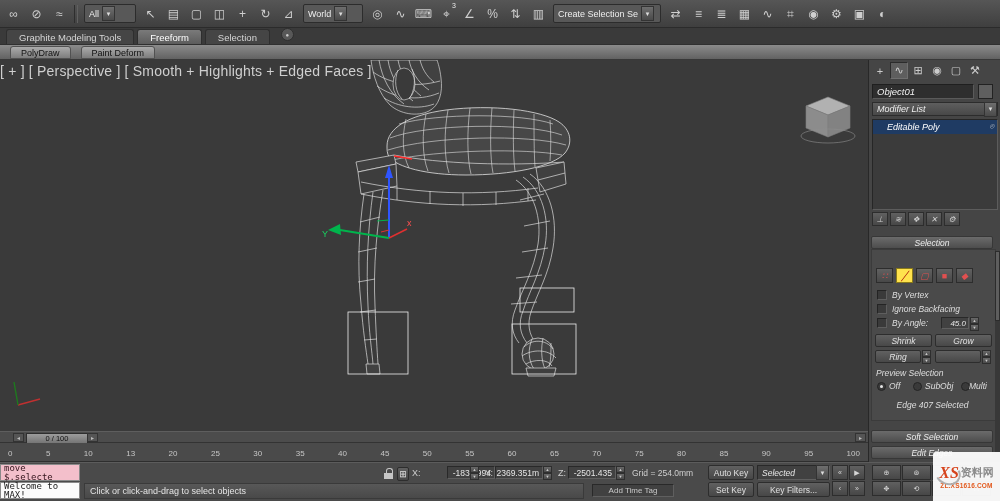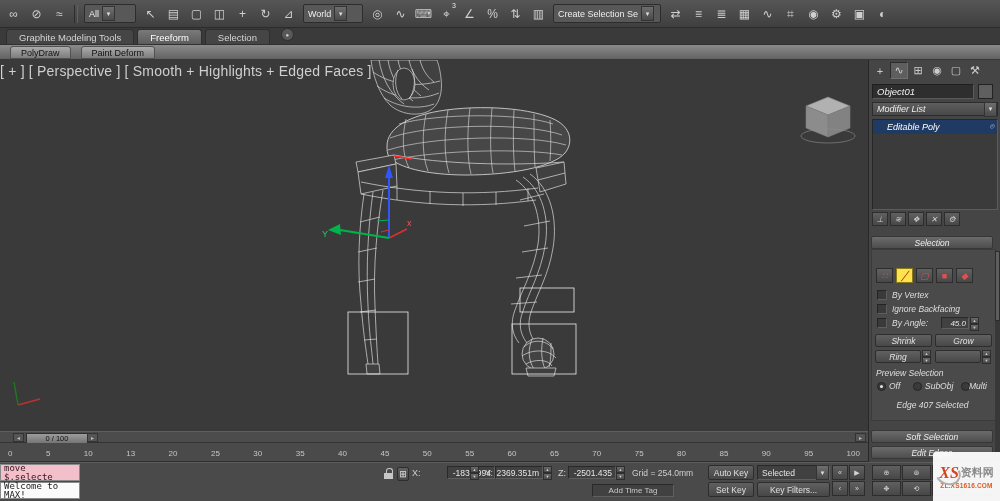--- a/index.html
+++ b/index.html
@@ -35,21 +35,21 @@
   .listener-in{left:0;top:1px;width:80px;height:17px;background:#f3bfcb;border:1px solid #8a8a8a;box-sizing:border-box;font:9px/1 "DejaVu Sans Mono",monospace;color:#33141c;display:flex;align-items:center;padding-left:3px;}
   .listener-out{left:0;top:19px;width:80px;height:17px;background:#fbfbfb;border:1px solid #8a8a8a;box-sizing:border-box;font:9px/1 "DejaVu Sans Mono",monospace;color:#1c1c1c;display:flex;align-items:center;padding-left:3px;}
   .sunken{background:#414141;border:1px solid;border-color:#292929 #5f5f5f #5f5f5f #292929;box-sizing:border-box;}
   .sel-status{left:84px;top:3px;width:218px;height:14px;font-size:9px;color:#e0e0e0;display:flex;align-items:center;padding-left:5px;}
   .prompt{left:84px;top:20px;width:500px;height:16px;font-size:9px;color:#e4e4e4;display:flex;align-items:center;padding-left:5px;background:linear-gradient(#585858,#494949);border:1px solid #3a3a3a;box-sizing:border-box;}
   .slabel{font-size:9px;color:#cfcfcf;top:5px;}
   .coordf{top:3px;height:13px;font-size:8.5px;color:#e6e6e6;display:flex;align-items:center;justify-content:flex-end;padding-right:3px;}
   .spin{display:flex;flex-direction:column;width:9px;height:13px;}
   .spin b{flex:1;background:linear-gradient(#696969,#4a4a4a);border:1px solid #2e2e2e;font-size:4px;color:#ccc;display:flex;align-items:center;justify-content:center;font-weight:normal;}
   .sbtn{background:linear-gradient(#606060,#474747);border:1px solid #2d2d2d;color:#e0e0e0;font-size:8.5px;display:flex;align-items:center;justify-content:center;border-radius:2px;box-sizing:border-box;}
-  .skdd{display:flex;align-items:center;font-size:8.5px;color:#e6e6e6;padding-left:4px;justify-content:space-between;}
+  .skdd{display:flex;align-items:center;font-size:8.5px;color:#e6e6e6;padding-left:4px;justify-content:space-between;font-style:italic;}
   .timetag{left:592px;top:21px;width:82px;height:13px;font-size:8px;color:#c9c9c9;display:flex;align-items:center;justify-content:center;}
   .gridlbl{left:632px;top:5px;font-size:8.5px;color:#cfcfcf;}
   .lock{left:384px;top:5px;width:10px;height:12px;}
   .lock::before{content:"";position:absolute;left:2px;top:0;width:5px;height:5px;border:1.5px solid #c6c6c6;border-bottom:none;border-radius:3px 3px 0 0;}
   .lock::after{content:"";position:absolute;left:0;top:5px;width:9px;height:6px;background:#c6c6c6;}
   .absbtn{left:397px;top:4px;width:12px;height:14px;font-size:9px;}
   .pbcluster{display:flex;flex-wrap:wrap;gap:1px;align-content:flex-start;}
   .pb{width:16px;height:15px;background:linear-gradient(#606060,#474747);border:1px solid #2d2d2d;color:#d6d6d6;font-size:7px;display:flex;align-items:center;justify-content:center;box-sizing:border-box;}
   .navcluster .pb{width:29px;}
   
@@ -386,20 +386,21 @@
       <span class="tick">80</span>
       <span class="tick">85</span>
       <span class="tick">90</span>
       <span class="tick">95</span>
       <span class="tick">100</span>
     </div>
 
   <div class="statusbar">
     <div class="listener-in">move $.selecte</div>
     <div class="listener-out">Welcome to MAX!</div>
+    <div class="prompt">Click or click-and-drag to select objects</div>
     <div class="lock"></div>
     <div class="sbtn absbtn">⊞</div>
     <span class="slabel" style="left:412px">X:</span>
     <div class="sunken coordf" style="left:447px;width:48px">-1838.994</div>
     <span class="spin" style="position:absolute;left:470px;top:3px">
         <b>▲</b>
         <b>▼</b>
       </span>
     <span class="slabel" style="left:485px">Y:</span>
     <div class="sunken coordf" style="left:495px;width:48px">2369.351m</div>

